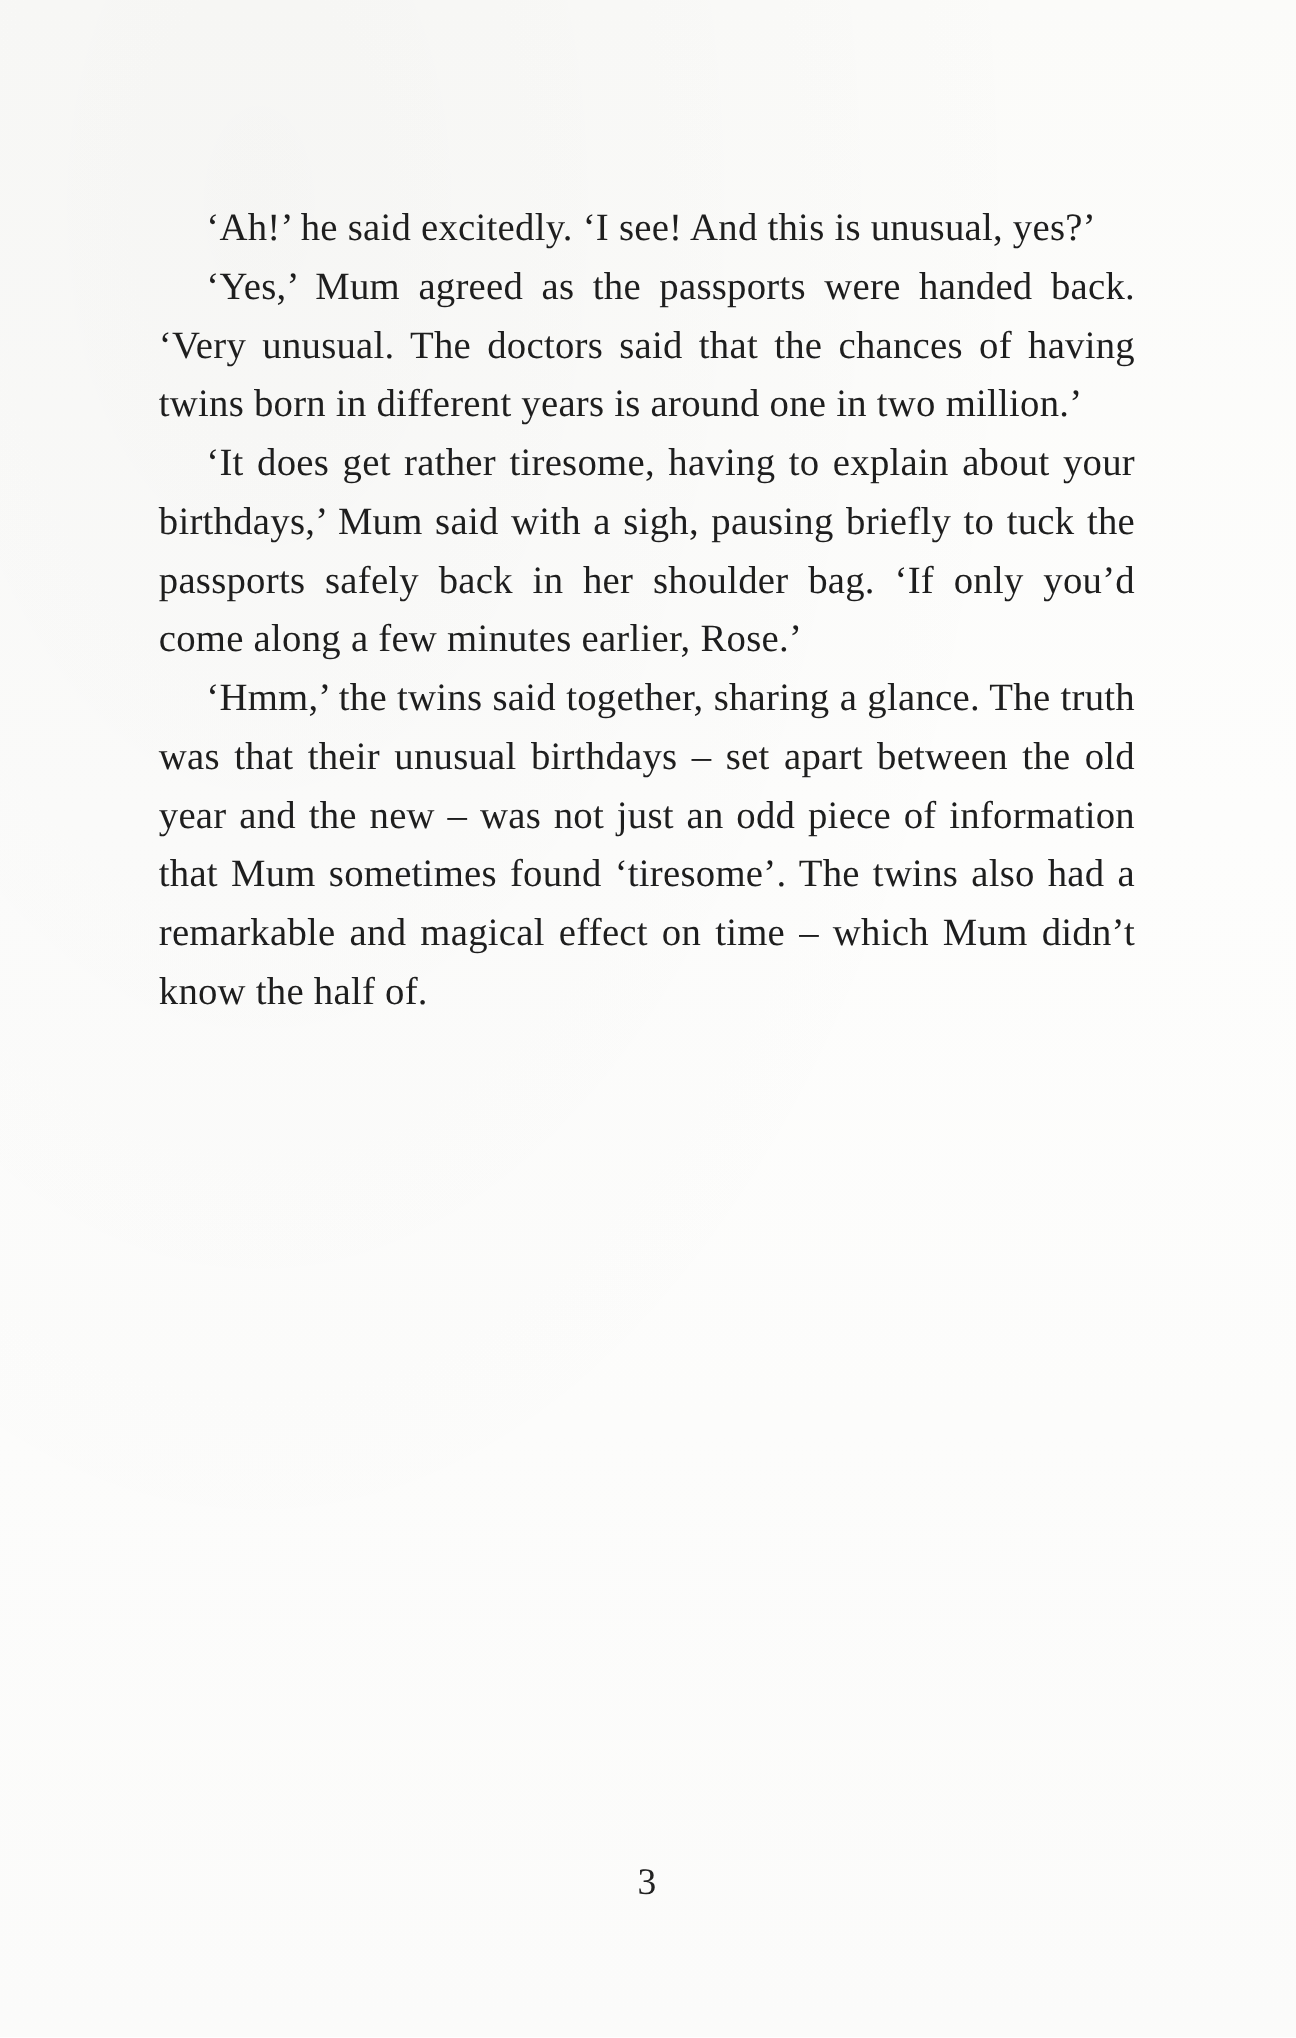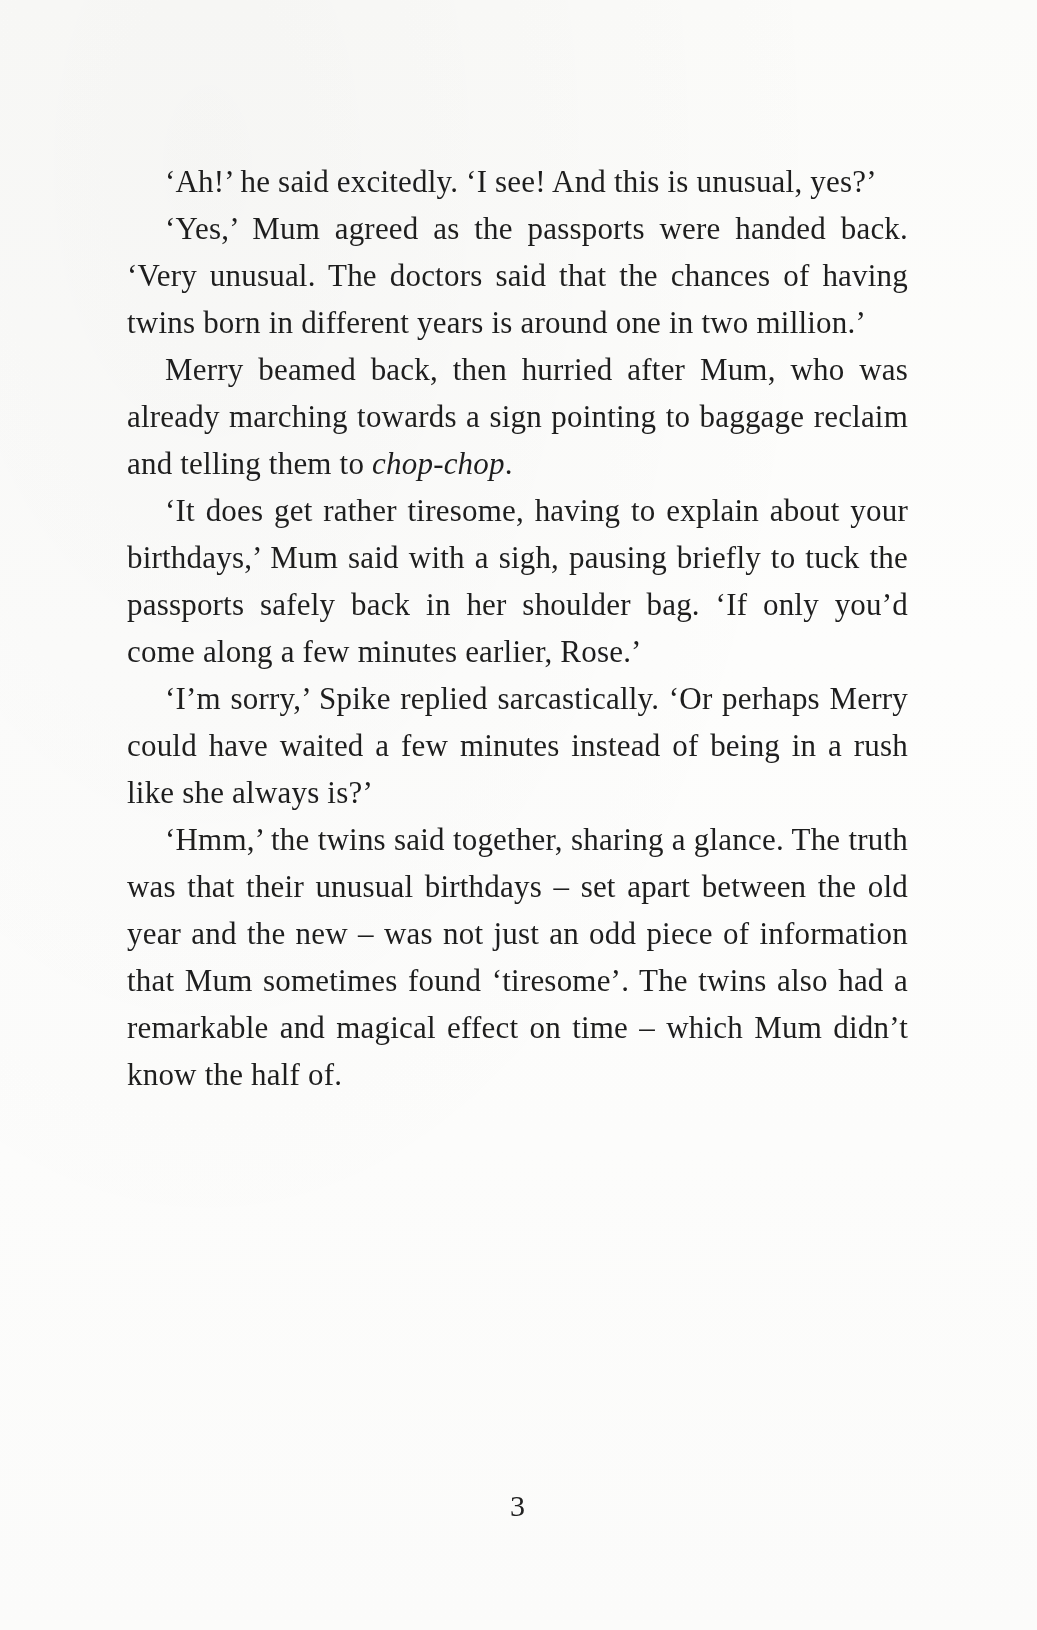--- a/index.html
+++ b/index.html
@@ -56,25 +56,23 @@
 
 <div class="scan-page">
 
   <div class="text-block">
 
     <p><span>‘Ah!’ he said excitedly. ‘I see! And this is unusual, yes?’</span></p>
 
     <p><span>‘Yes,’ Mum agreed as the passports were handed back. ‘Very unusual. The doctors said that the chances of having twins born in different years is around one in two million.’</span></p>
 
 
-    <p><span>Merry beamed back, then hurried after Mum, who was already marching towards a sign pointing to baggage reclaim and telling them to </span><span class="italic">chop-chop</span><span>.</span></p>
 
     <p><span>‘It does get rather tiresome, having to explain about your birthdays,’ Mum said with a sigh, pausing briefly to tuck the passports safely back in her shoulder bag. ‘If only you’d come along a few minutes earlier, Rose.’</span></p>
 
-    <p><span>‘I’m sorry,’ Spike replied sarcastically. ‘Or perhaps Merry could have waited a few minutes instead of being in a rush like she always is?’</span></p>
 
 
     <p><span>‘Hmm,’ the twins said together, sharing a glance. The truth was that their unusual birthdays – set apart between the old year and the new – was not just an odd piece of information that Mum sometimes found ‘tiresome’. The twins also had a remarkable and magical effect on time – which Mum didn’t know the half of.</span></p>
 
   </div>
 
   <div class="page-footer">
     <span class="page-number">3</span>
   </div>
 

